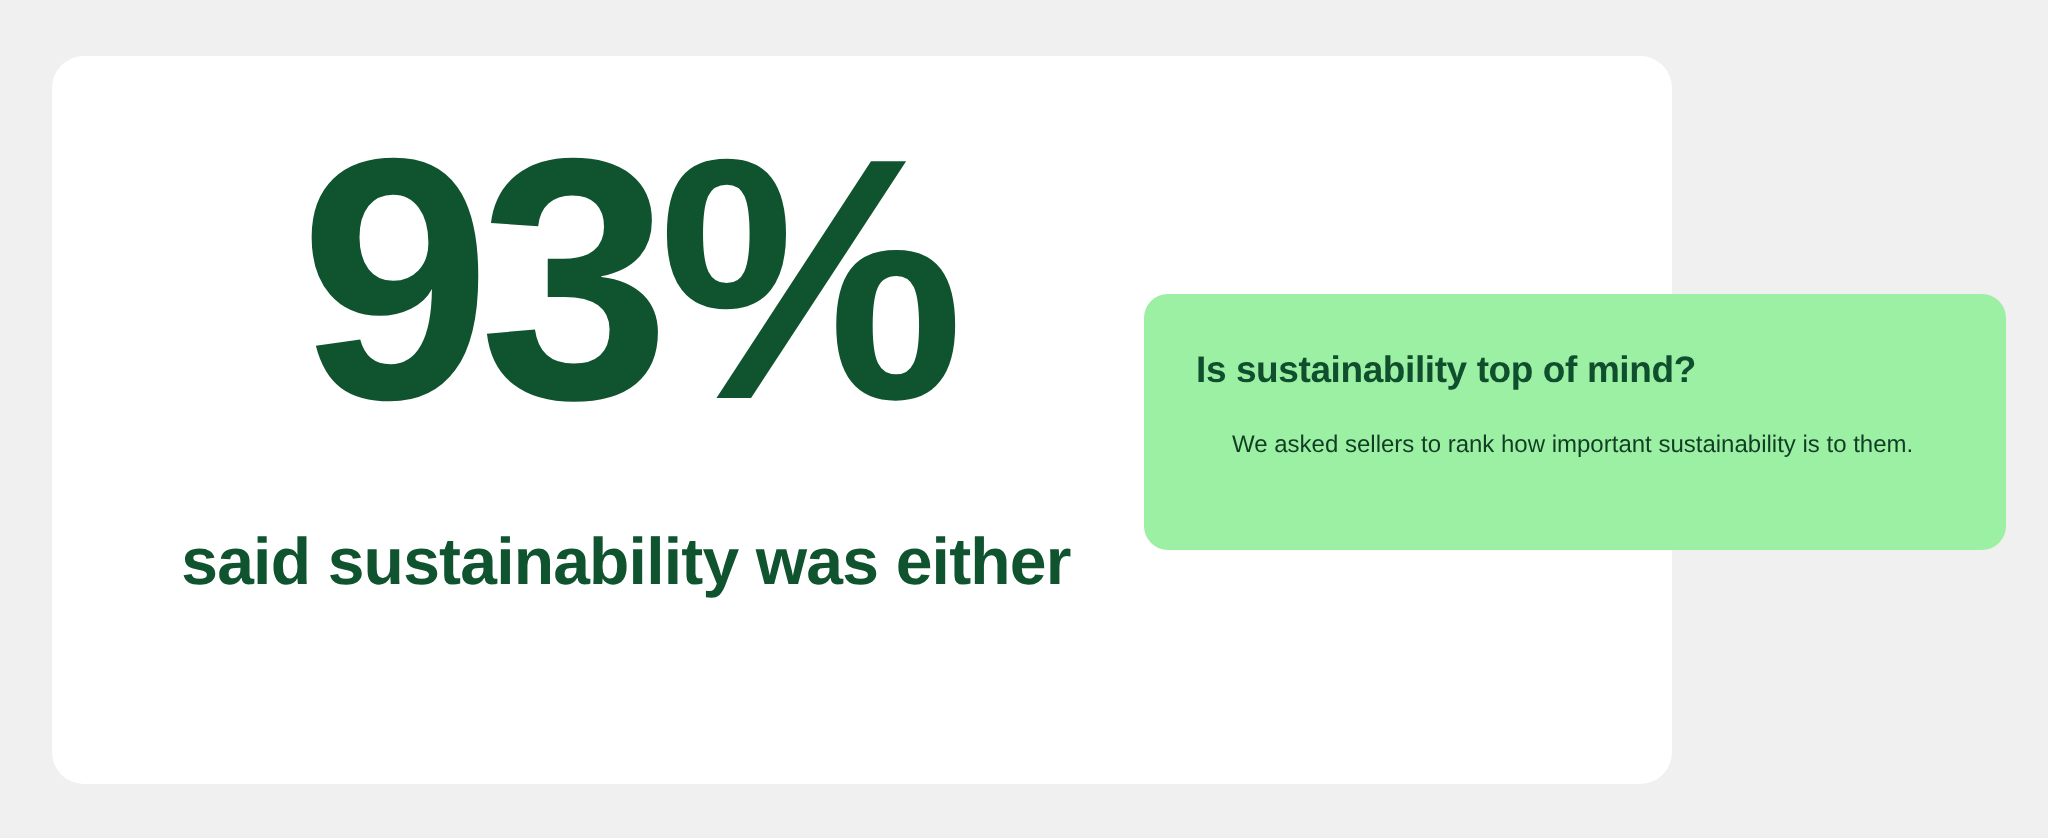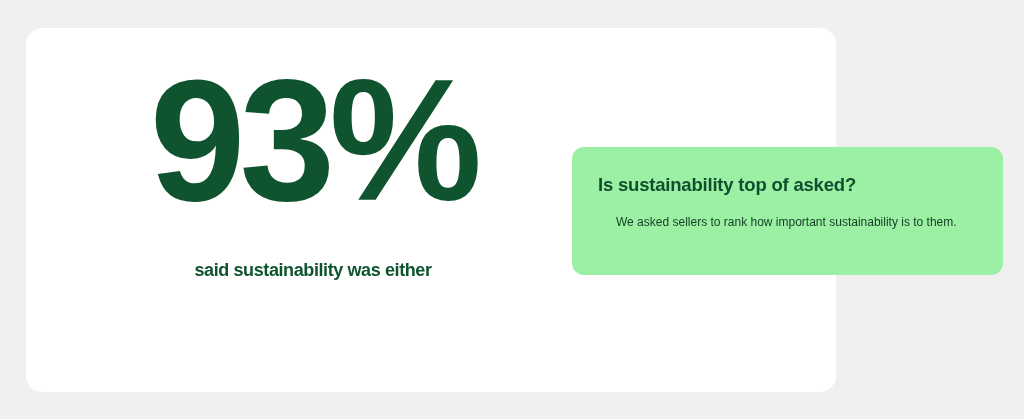--- a/index.html
+++ b/index.html
@@ -40,40 +40,40 @@
     top: 0;
     width: 574px;       
     height: 364px;
     display: flex;
     flex-direction: column;
     align-items: center;
     justify-content: flex-start;
   }
 
   .big-number {
-    margin: 7px;
+    margin: 17px;
     padding: 0;
     color: #10542f;
     font-family: "Liberation Sans", sans-serif;
     font-weight: 700;
     font-size: 172px;
     line-height: 1;
     letter-spacing: -6px;
     margin-top: 26px;
     white-space: nowrap;
   }
 
   .stat-caption {
     margin: 0;
     padding: 0;
     margin-top: 20px;
     color: #10542f;
     font-family: "Liberation Sans", sans-serif;
     font-weight: 700;
-    font-size: 18px;
+    font-size: 33px;
     line-height: 35px;
     text-align: center;
     letter-spacing: -0.4px;
     white-space: nowrap;
   }
   .stat-caption .cap-line {
     display: block;
   }
 
   
@@ -126,17 +126,17 @@
       <div class="big-number">93%</div>
 
       <div class="stat-caption">
         <span class="cap-line">said sustainability was either</span>
       </div>
 
     </div>
   </div>
 
   <div class="callout-card">
-    <div class="callout-title">Is sustainability top of asked?</div>
+    <div class="callout-title">Is sustainability top of mind?</div>
     <div class="callout-sub">We asked sellers to rank how important sustainability is to them.</div>
   </div>
 
 </div>
 
 </body></html>

